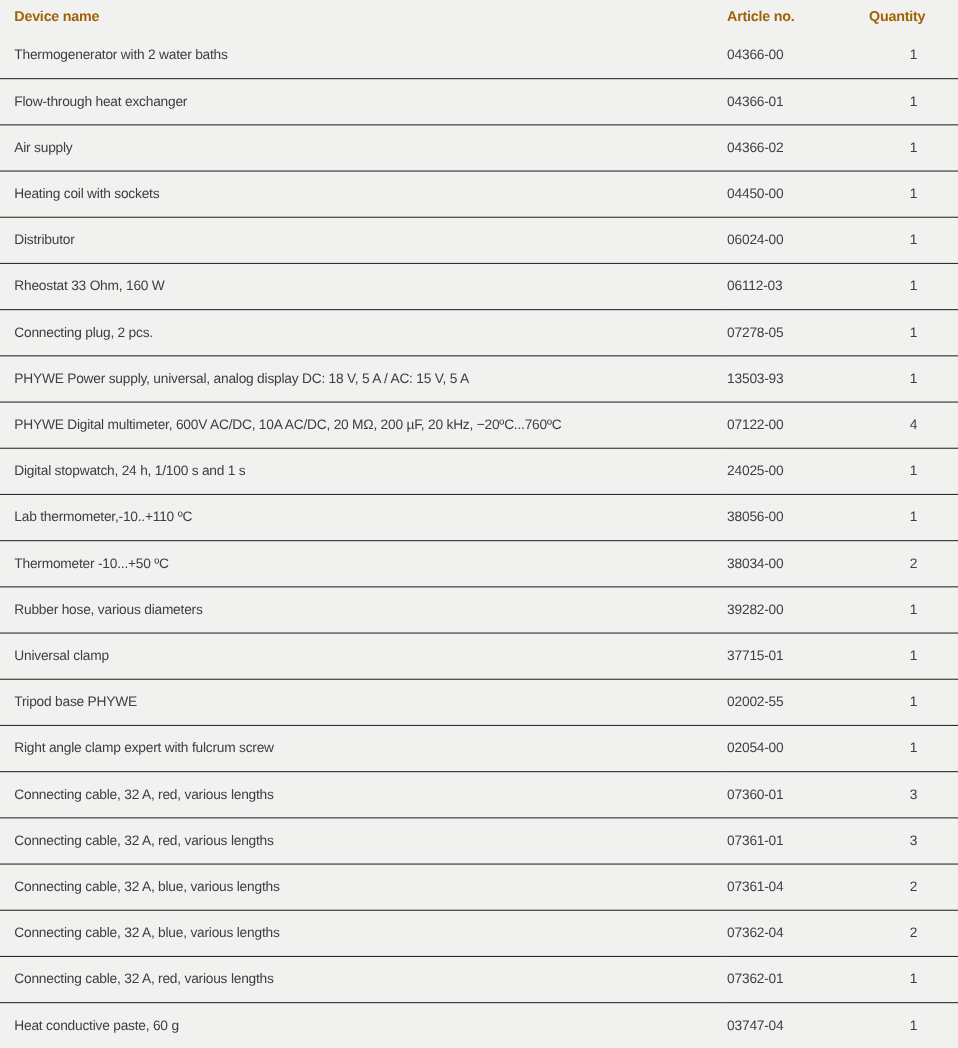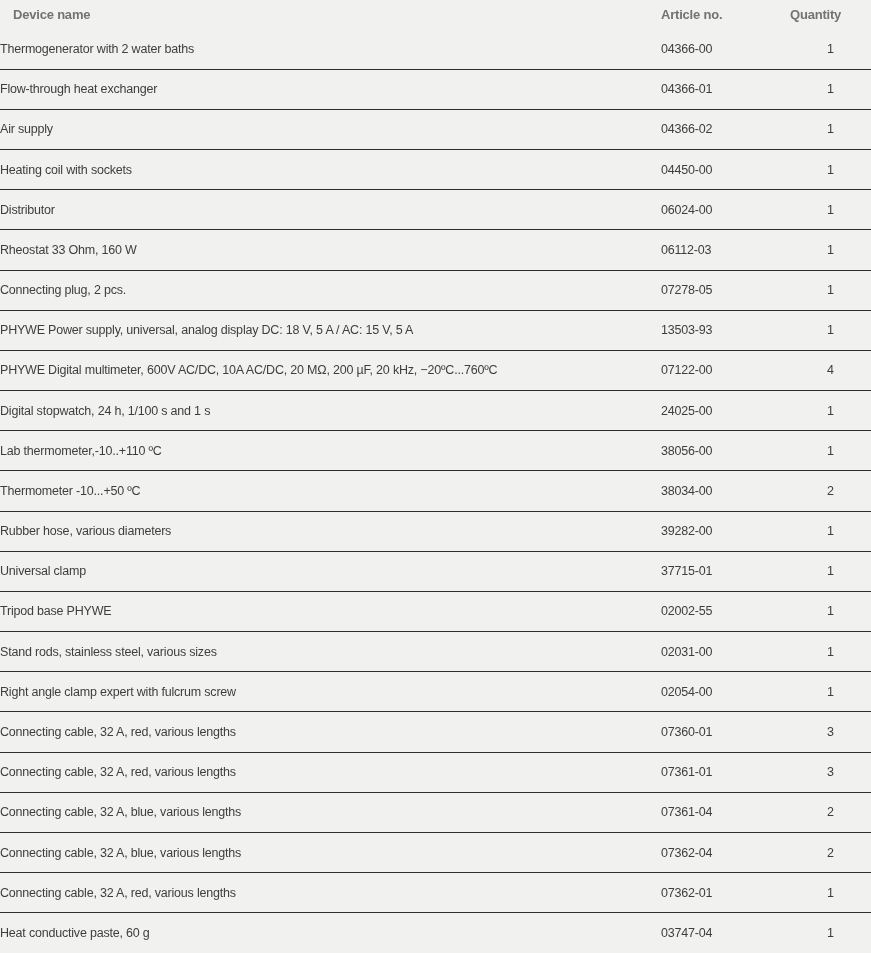--- a/index.html
+++ b/index.html
@@ -22,21 +22,21 @@
   col.c-device  { width: 661px; }
   col.c-article { width: 129px; }
   col.c-qty     { width: 81px; }
 
   thead tr {
     height: 29px;
   }
   thead th {
     font-size: 13px;
     font-weight: bold;
-    color: #737373;
+    color: #a16207;
     letter-spacing: -0.2px;
     vertical-align: middle;
     padding: 0;
   }
   th.h-device {
     text-align: left;
     padding-left: 13px;
   }
   th.h-article {
     text-align: left;
@@ -55,21 +55,21 @@
   tbody td {
     font-size: 12.5px;
     color: #3e3e3e;
     letter-spacing: -0.2px;
     vertical-align: middle;
     padding: 0;
     white-space: nowrap;
     overflow: hidden;
   }
   td.device {
-    padding-left: 0;
+    padding-left: 13px;
   }
   td.article {
     text-align: left;
   }
   td.qty {
     text-align: center;
   }
 </style>
 </head>
 <body>
@@ -172,25 +172,20 @@
     <td class="article">37715-01</td>
     <td class="qty">1</td>
   </tr>
 
   <tr>
     <td class="device">Tripod base PHYWE</td>
     <td class="article">02002-55</td>
     <td class="qty">1</td>
   </tr>
 
-  <tr>
-    <td class="device">Stand rods, stainless steel, various sizes</td>
-    <td class="article">02031-00</td>
-    <td class="qty">1</td>
-  </tr>
 
   <tr>
     <td class="device">Right angle clamp expert with fulcrum screw</td>
     <td class="article">02054-00</td>
     <td class="qty">1</td>
   </tr>
 
   <tr>
     <td class="device">Connecting cable, 32 A, red, various lengths</td>
     <td class="article">07360-01</td>

